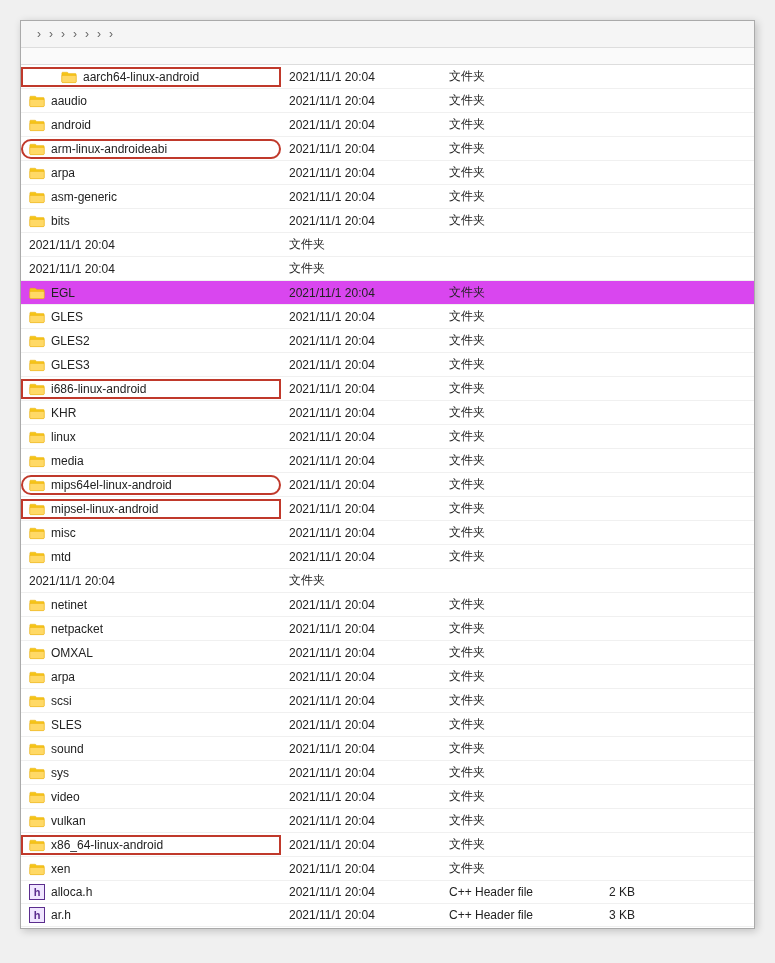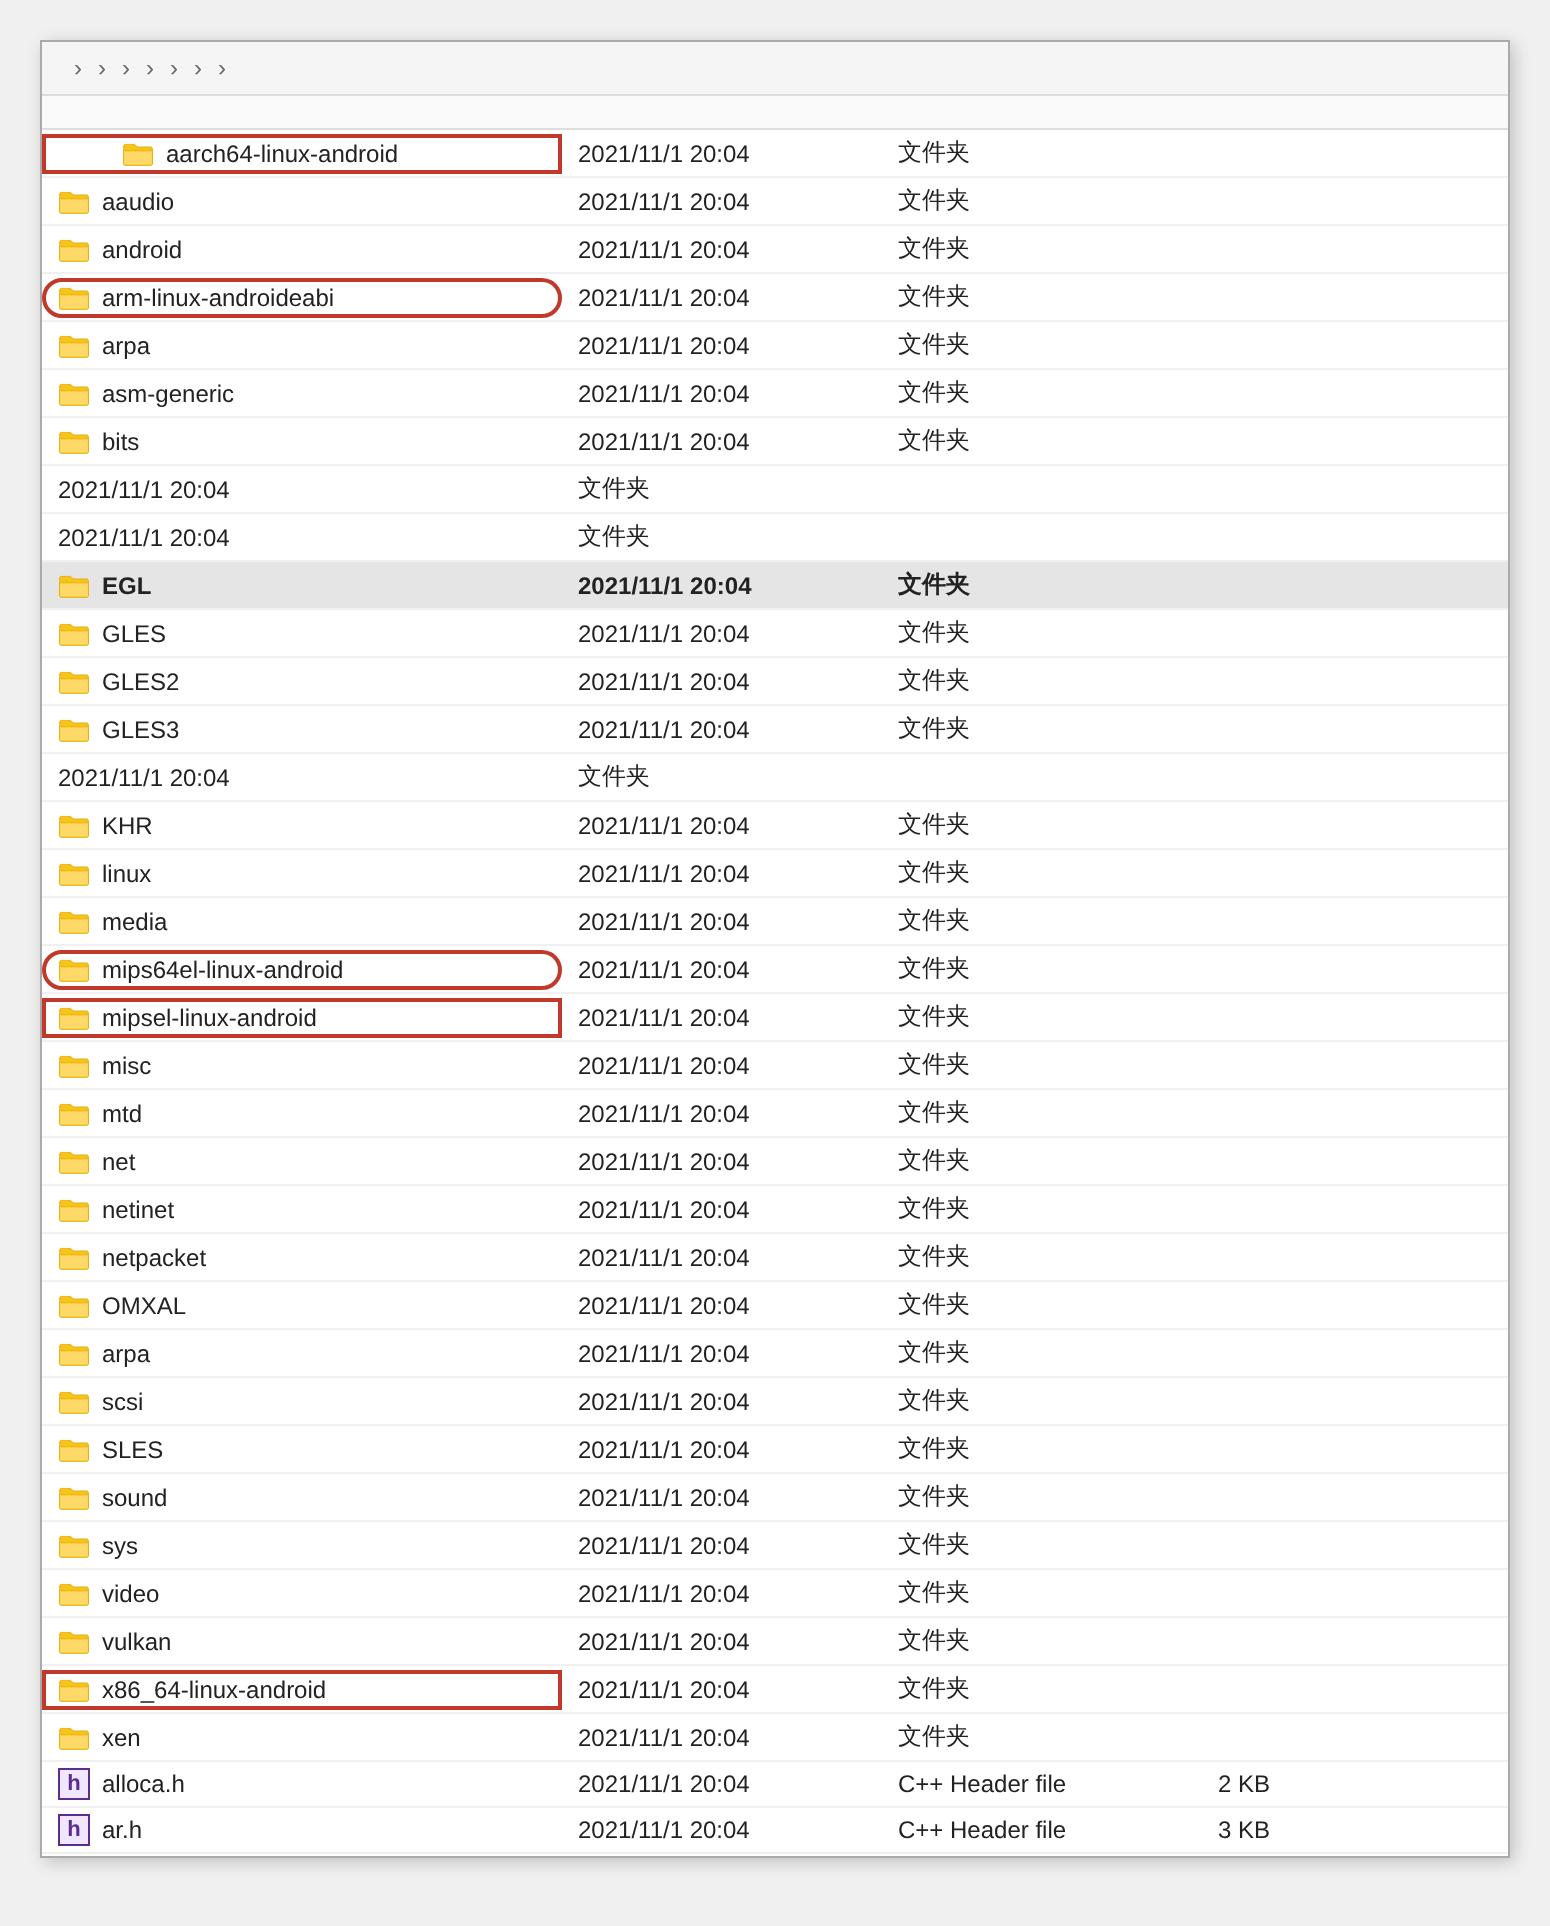--- a/index.html
+++ b/index.html
@@ -56,21 +56,21 @@
       gap: 4px;
     }
     .col-header .sort-arrow { font-size: 10px; color: #666; }
     .file-row {
       display: grid;
       grid-template-columns: 260px 160px 160px 80px;
       align-items: center;
       border-bottom: 1px solid #f0f0f0;
       cursor: pointer;
     }
-    .file-row.selected { background: #e5e5e5; font-weight: bold; }
+    .file-row.selected { background: #d946ef; }
     .file-cell {
       padding: 3px 8px;
       font-size: 12px;
       color: #222;
       white-space: nowrap;
       overflow: hidden;
       text-overflow: ellipsis;
     }
     .file-name-cell {
       display: flex;
@@ -282,20 +282,27 @@
     <path d="M1 3C1 2.44772 1.44772 2 2 2H7.58579C7.851 2 8.10536 2.10536 8.29289 2.29289L9.29289 3.29289C9.48043 3.48043 9.73478 3.58579 10 3.58579H18C18.5523 3.58579 19 4.0335 19 4.58579V14C19 14.5523 18.5523 15 18 15H2C1.44772 15 1 14.5523 1 14V3Z" fill="#F5C518" stroke="#E8A800" stroke-width="0.5"></path>
     <path d="M1 6H19V14C19 14.5523 18.5523 15 18 15H2C1.44772 15 1 14.5523 1 14V6Z" fill="#FFD966" stroke="#E8A800" stroke-width="0.5"></path>
   </svg>
       <span class="file-name-text">GLES3</span>
     </div>
     <div class="file-cell">2021/11/1 20:04</div>
     <div class="file-cell">文件夹</div>
     <div class="file-cell"></div>
   </div>
         <div class="file-row">
+    <div class="file-name-cell" style="outline: 2px solid #c0392b; outline-offset: -2px;">
+      <svg class="folder-icon" viewBox="0 0 20 16" fill="none" xmlns="http://www.w3.org/2000/svg">
+    <path d="M1 3C1 2.44772 1.44772 2 2 2H7.58579C7.851 2 8.10536 2.10536 8.29289 2.29289L9.29289 3.29289C9.48043 3.48043 9.73478 3.58579 10 3.58579H18C18.5523 3.58579 19 4.0335 19 4.58579V14C19 14.5523 18.5523 15 18 15H2C1.44772 15 1 14.5523 1 14V3Z" fill="#F5C518" stroke="#E8A800" stroke-width="0.5"></path>
+    <path d="M1 6H19V14C19 14.5523 18.5523 15 18 15H2C1.44772 15 1 14.5523 1 14V6Z" fill="#FFD966" stroke="#E8A800" stroke-width="0.5"></path>
+  </svg>
+      <span class="file-name-text">i686-linux-android</span>
+    </div>
     <div class="file-cell">2021/11/1 20:04</div>
     <div class="file-cell">文件夹</div>
     <div class="file-cell"></div>
   </div>
         <div class="file-row">
     <div class="file-name-cell" style="">
       <svg class="folder-icon" viewBox="0 0 20 16" fill="none" xmlns="http://www.w3.org/2000/svg">
     <path d="M1 3C1 2.44772 1.44772 2 2 2H7.58579C7.851 2 8.10536 2.10536 8.29289 2.29289L9.29289 3.29289C9.48043 3.48043 9.73478 3.58579 10 3.58579H18C18.5523 3.58579 19 4.0335 19 4.58579V14C19 14.5523 18.5523 15 18 15H2C1.44772 15 1 14.5523 1 14V3Z" fill="#F5C518" stroke="#E8A800" stroke-width="0.5"></path>
     <path d="M1 6H19V14C19 14.5523 18.5523 15 18 15H2C1.44772 15 1 14.5523 1 14V6Z" fill="#FFD966" stroke="#E8A800" stroke-width="0.5"></path>
   </svg>
@@ -371,27 +378,20 @@
     <path d="M1 3C1 2.44772 1.44772 2 2 2H7.58579C7.851 2 8.10536 2.10536 8.29289 2.29289L9.29289 3.29289C9.48043 3.48043 9.73478 3.58579 10 3.58579H18C18.5523 3.58579 19 4.0335 19 4.58579V14C19 14.5523 18.5523 15 18 15H2C1.44772 15 1 14.5523 1 14V3Z" fill="#F5C518" stroke="#E8A800" stroke-width="0.5"></path>
     <path d="M1 6H19V14C19 14.5523 18.5523 15 18 15H2C1.44772 15 1 14.5523 1 14V6Z" fill="#FFD966" stroke="#E8A800" stroke-width="0.5"></path>
   </svg>
       <span class="file-name-text">mtd</span>
     </div>
     <div class="file-cell">2021/11/1 20:04</div>
     <div class="file-cell">文件夹</div>
     <div class="file-cell"></div>
   </div>
         <div class="file-row">
-    <div class="file-name-cell" style="">
-      <svg class="folder-icon" viewBox="0 0 20 16" fill="none" xmlns="http://www.w3.org/2000/svg">
-    <path d="M1 3C1 2.44772 1.44772 2 2 2H7.58579C7.851 2 8.10536 2.10536 8.29289 2.29289L9.29289 3.29289C9.48043 3.48043 9.73478 3.58579 10 3.58579H18C18.5523 3.58579 19 4.0335 19 4.58579V14C19 14.5523 18.5523 15 18 15H2C1.44772 15 1 14.5523 1 14V3Z" fill="#F5C518" stroke="#E8A800" stroke-width="0.5"></path>
-    <path d="M1 6H19V14C19 14.5523 18.5523 15 18 15H2C1.44772 15 1 14.5523 1 14V6Z" fill="#FFD966" stroke="#E8A800" stroke-width="0.5"></path>
-  </svg>
-      <span class="file-name-text">net</span>
-    </div>
     <div class="file-cell">2021/11/1 20:04</div>
     <div class="file-cell">文件夹</div>
     <div class="file-cell"></div>
   </div>
         <div class="file-row">
     <div class="file-name-cell" style="">
       <svg class="folder-icon" viewBox="0 0 20 16" fill="none" xmlns="http://www.w3.org/2000/svg">
     <path d="M1 3C1 2.44772 1.44772 2 2 2H7.58579C7.851 2 8.10536 2.10536 8.29289 2.29289L9.29289 3.29289C9.48043 3.48043 9.73478 3.58579 10 3.58579H18C18.5523 3.58579 19 4.0335 19 4.58579V14C19 14.5523 18.5523 15 18 15H2C1.44772 15 1 14.5523 1 14V3Z" fill="#F5C518" stroke="#E8A800" stroke-width="0.5"></path>
     <path d="M1 6H19V14C19 14.5523 18.5523 15 18 15H2C1.44772 15 1 14.5523 1 14V6Z" fill="#FFD966" stroke="#E8A800" stroke-width="0.5"></path>
   </svg>

